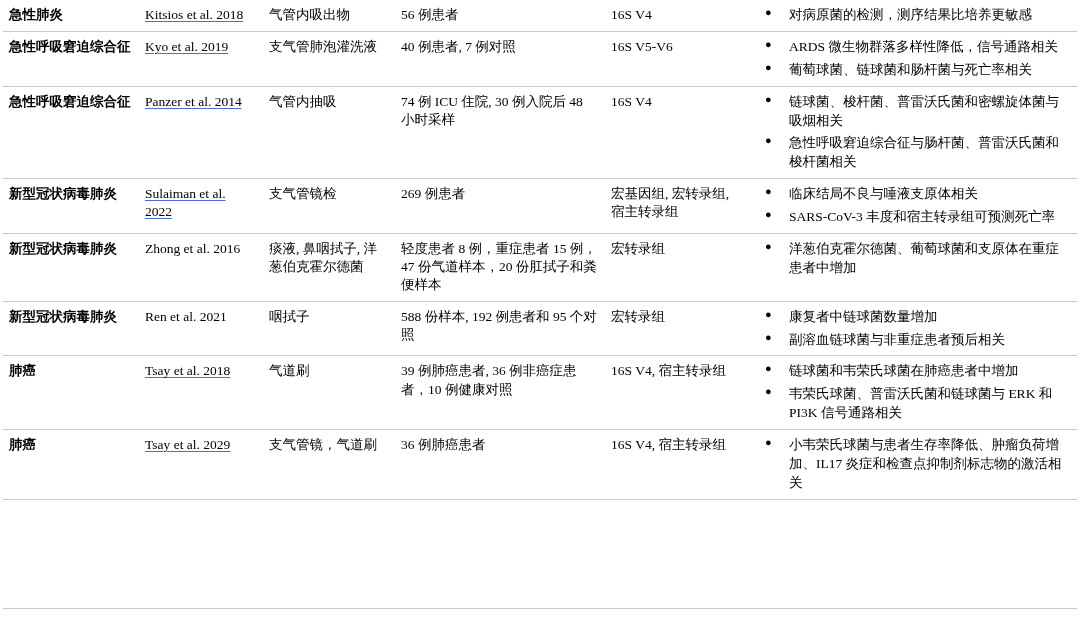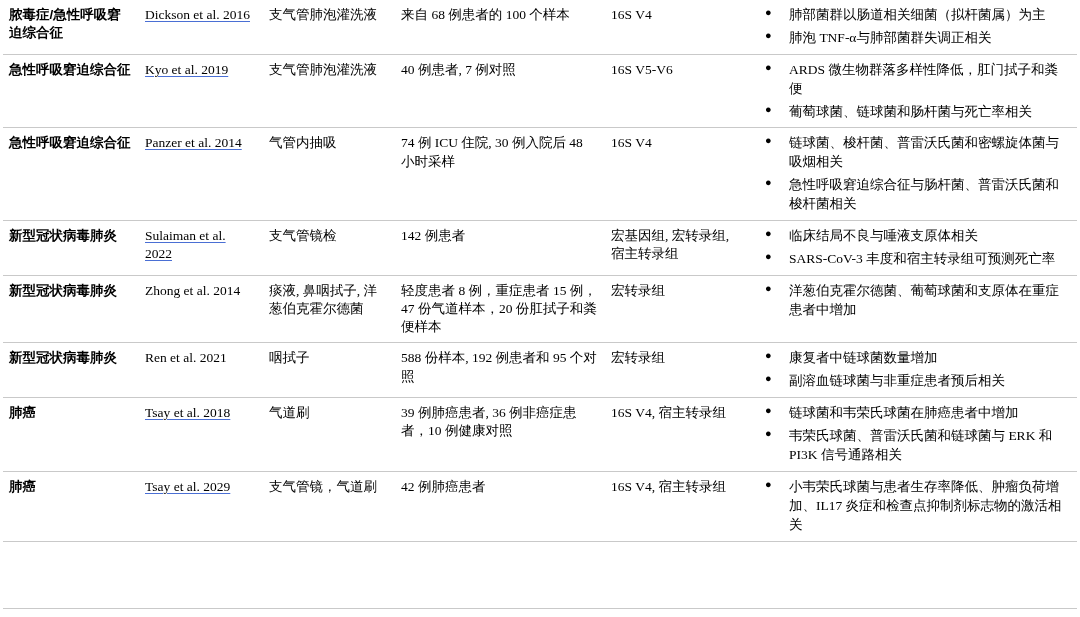--- a/index.html
+++ b/index.html
@@ -103,44 +103,43 @@
     background: #c9c9c9;
   }
 </style>
 </head>
 <body>
 
 <div class="page">
   <table class="data-table">
     <tbody>
 
-
-      <tr class="row">
-        <td class="c-disease">脓毒症/急性呼吸窘迫综合征</td>
-        <td class="c-study"><span class="underline-blue">Dickson et al. 2016</span></td>
-        <td class="c-sample">支气管肺泡灌洗液</td>
-        <td class="c-cohort">来自 68 例患者的 100 个样本</td>
+      <tr class="row">
+        <td class="c-disease">急性肺炎</td>
+        <td class="c-study"><span class="underline-blue">Kitsios et al. 2018</span></td>
+        <td class="c-sample">气管内吸出物</td>
+        <td class="c-cohort">56 例患者</td>
         <td class="c-method">16S V4</td>
         <td class="c-findings">
           <ul class="findings">
-            <li>肺部菌群以肠道相关细菌（拟杆菌属）为主</li>
-            <li>肺泡 TNF-α与肺部菌群失调正相关</li>
-          </ul>
-        </td>
-      </tr>
+            <li>对病原菌的检测，测序结果比培养更敏感</li>
+          </ul>
+        </td>
+      </tr>
+
 
       <tr class="row">
         <td class="c-disease">急性呼吸窘迫综合征</td>
         <td class="c-study"><span class="underline-blue">Kyo et al. 2019</span></td>
         <td class="c-sample">支气管肺泡灌洗液</td>
         <td class="c-cohort">40 例患者, 7 例对照</td>
         <td class="c-method">16S V5-V6</td>
         <td class="c-findings">
           <ul class="findings">
-            <li>ARDS 微生物群落多样性降低，肛门拭子和粪便</li>
+            <li>ARDS 微生物群落多样性降低，信号通路相关</li>
             <li>葡萄球菌、链球菌和肠杆菌与死亡率相关</li>
           </ul>
         </td>
       </tr>
 
       <tr class="row">
         <td class="c-disease">急性呼吸窘迫综合征</td>
         <td class="c-study"><span class="underline-blue">Panzer et al. 2014</span></td>
         <td class="c-sample">气管内抽吸</td>
         <td class="c-cohort">74 例 ICU 住院, 30 例入院后 48 小时采样</td>
@@ -150,33 +149,33 @@
             <li>链球菌、梭杆菌、普雷沃氏菌和密螺旋体菌与吸烟相关</li>
             <li>急性呼吸窘迫综合征与肠杆菌、普雷沃氏菌和梭杆菌相关</li>
           </ul>
         </td>
       </tr>
 
       <tr class="row">
         <td class="c-disease">新型冠状病毒肺炎</td>
         <td class="c-study"><span class="underline-blue">Sulaiman et al. 2022</span></td>
         <td class="c-sample">支气管镜检</td>
-        <td class="c-cohort">142 例患者</td>
+        <td class="c-cohort">269 例患者</td>
         <td class="c-method">宏基因组, 宏转录组, 宿主转录组</td>
         <td class="c-findings">
           <ul class="findings">
             <li>临床结局不良与唾液支原体相关</li>
             <li>SARS-CoV-3 丰度和宿主转录组可预测死亡率</li>
           </ul>
         </td>
       </tr>
 
       <tr class="row">
         <td class="c-disease">新型冠状病毒肺炎</td>
-        <td class="c-study"><span>Zhong et al. 2014</span></td>
+        <td class="c-study"><span>Zhong et al. 2016</span></td>
         <td class="c-sample">痰液, 鼻咽拭子, 洋葱伯克霍尔德菌</td>
         <td class="c-cohort">轻度患者 8 例，重症患者 15 例，47 份气道样本，20 份肛拭子和粪便样本</td>
         <td class="c-method">宏转录组</td>
         <td class="c-findings">
           <ul class="findings">
             <li>洋葱伯克霍尔德菌、葡萄球菌和支原体在重症患者中增加</li>
           </ul>
         </td>
       </tr>
 
@@ -205,21 +204,21 @@
             <li>链球菌和韦荣氏球菌在肺癌患者中增加</li>
             <li>韦荣氏球菌、普雷沃氏菌和链球菌与 ERK 和 PI3K 信号通路相关</li>
           </ul>
         </td>
       </tr>
 
       <tr class="row">
         <td class="c-disease">肺癌</td>
         <td class="c-study"><span class="underline-blue">Tsay et al. 2029</span></td>
         <td class="c-sample">支气管镜，气道刷</td>
-        <td class="c-cohort">42 例肺癌患者</td>
+        <td class="c-cohort">36 例肺癌患者</td>
         <td class="c-method">16S V4, 宿主转录组</td>
         <td class="c-findings">
           <ul class="findings">
             <li>小韦荣氏球菌与患者生存率降低、肿瘤负荷增加、IL17 炎症和检查点抑制剂标志物的激活相关</li>
           </ul>
         </td>
       </tr>
 
     </tbody>
   </table>

